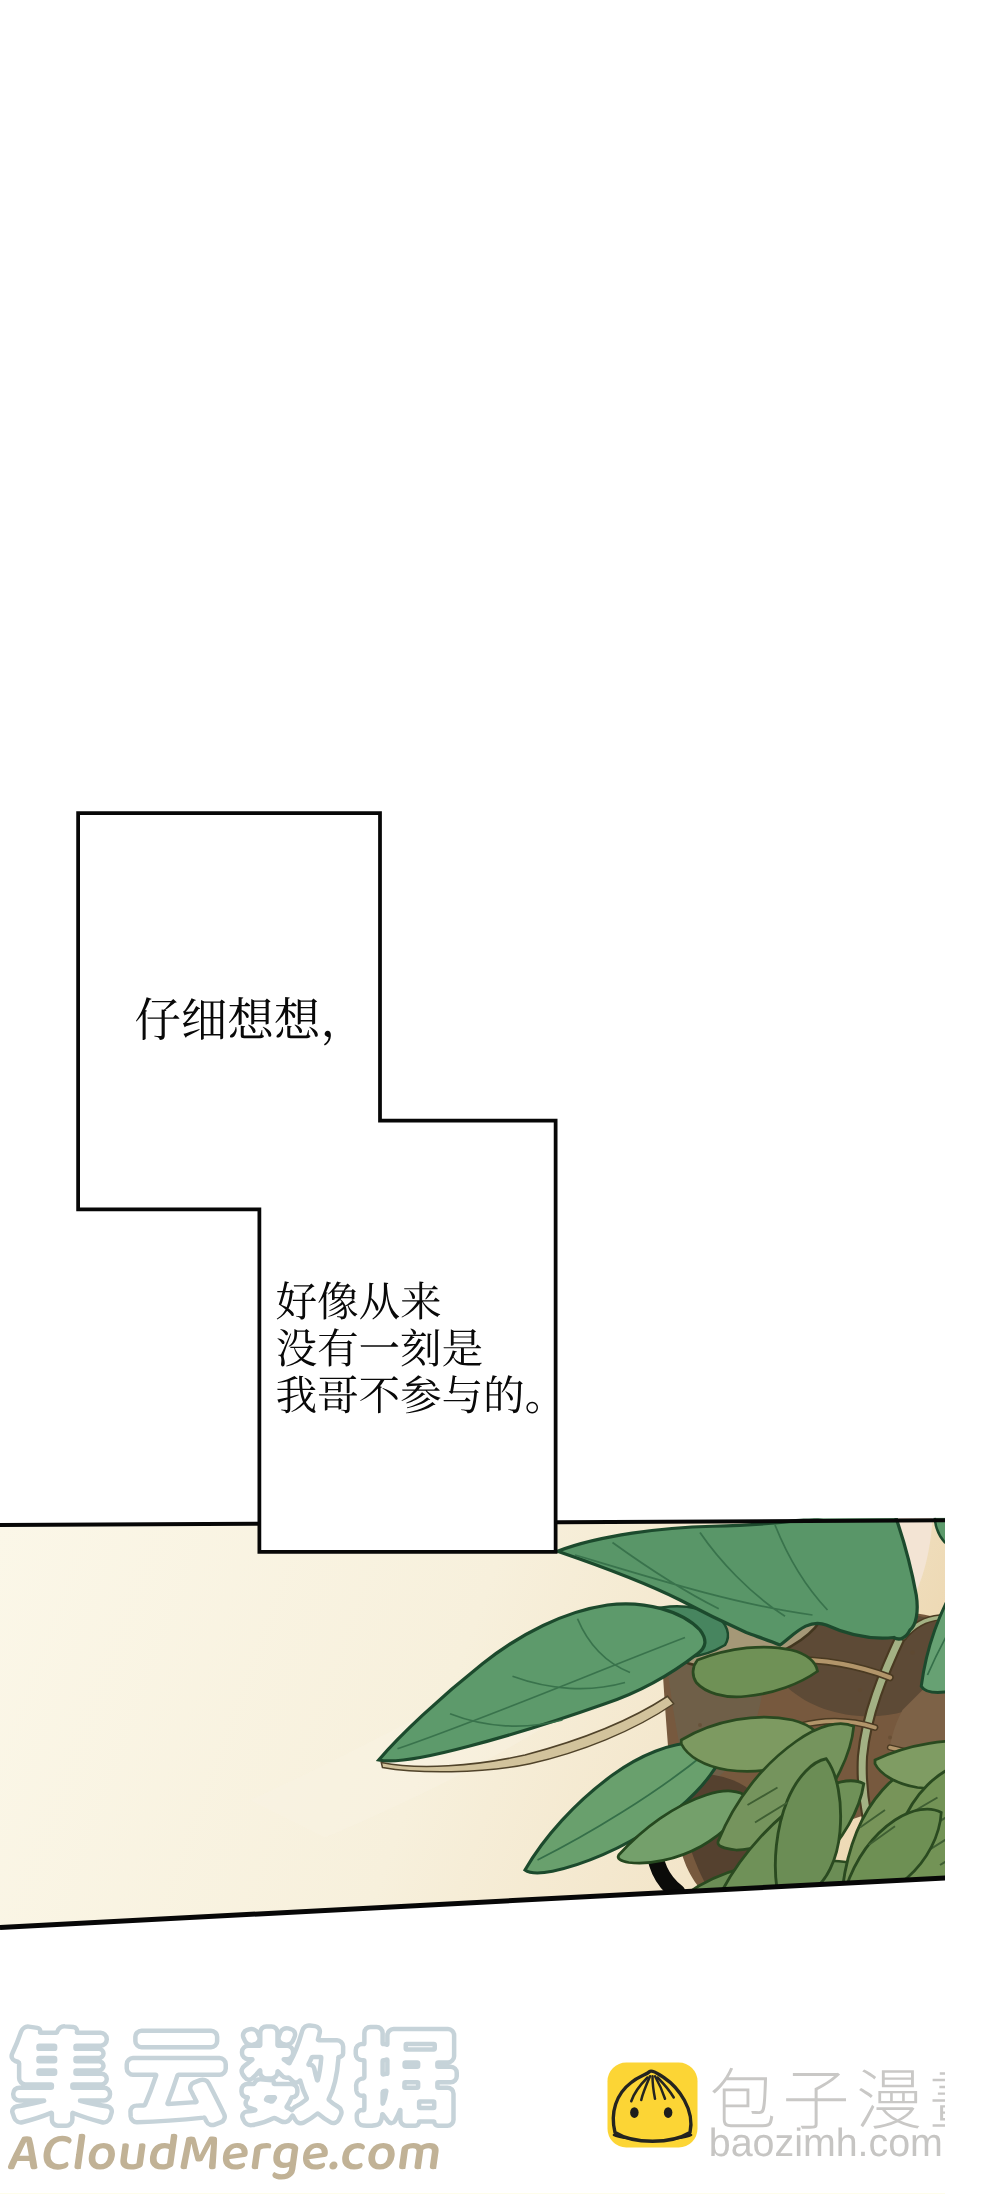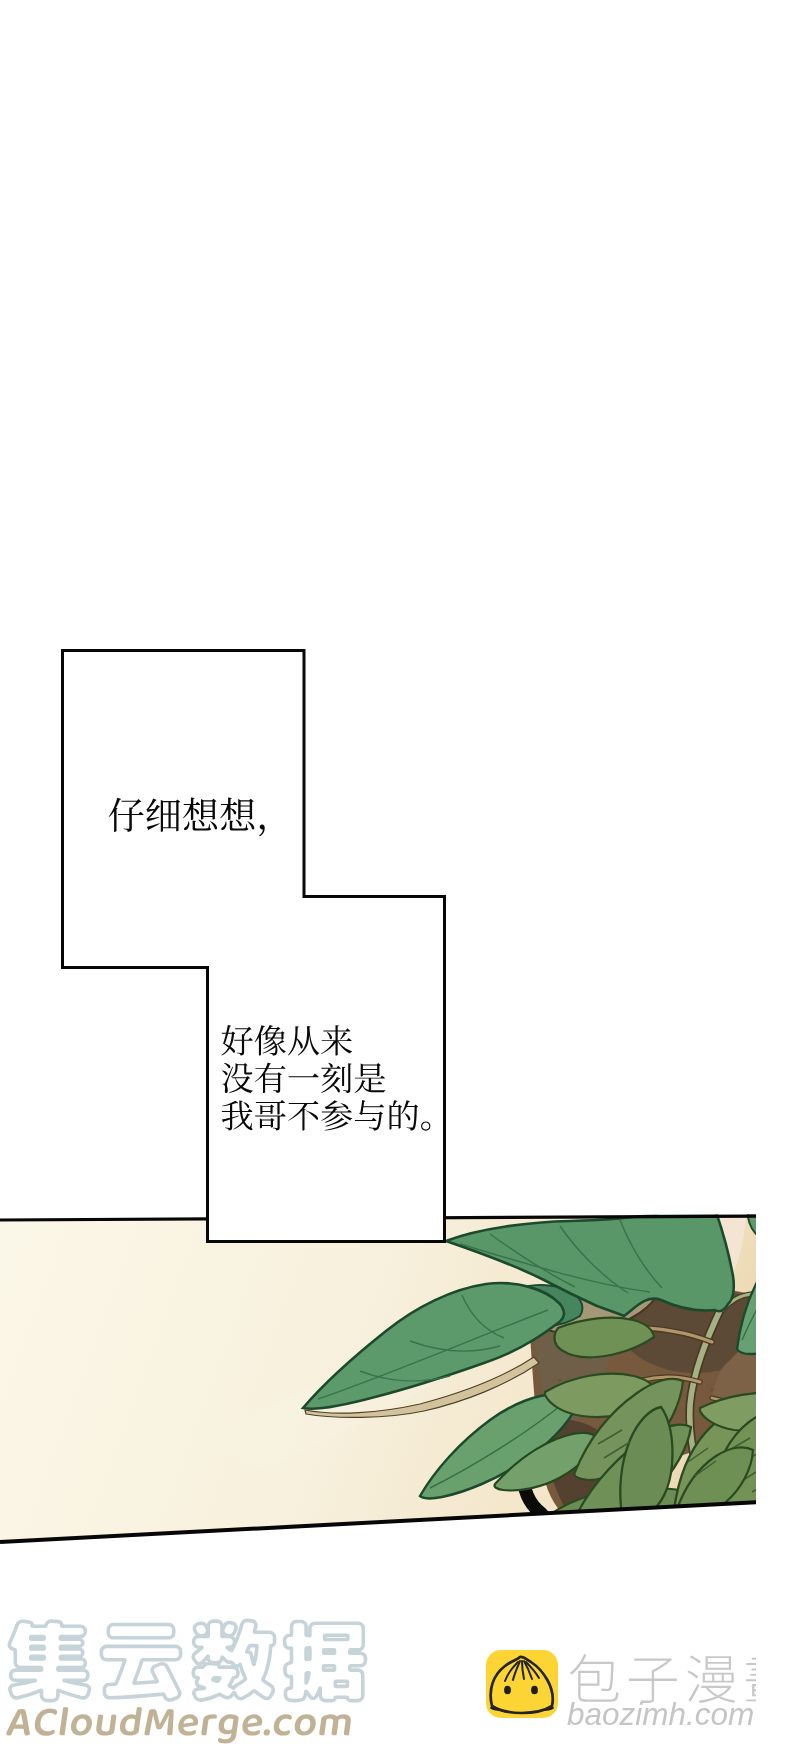--- a/index.html
+++ b/index.html
@@ -1,16 +1,16 @@
 <!DOCTYPE html>
 <html><head><meta charset="utf-8">
 <style>
 html,body{margin:0;padding:0;background:#ffffff;}
 #page{position:relative;width:756px;height:1755px;background:#fef9c3;overflow:hidden;
-font-family:"Liberation Sans", sans-serif;font-style:italic;}
+font-family:"Liberation Sans", sans-serif;}
 </style></head>
 <body>
 <div id="page">
 <svg width="800" height="1755" viewBox="0 0 800 1755">
 <defs>
 <linearGradient id="panelbg" x1="0" y1="0" x2="1" y2="0.15">
 <stop offset="0" stop-color="#fbf7e8"></stop>
           <stop offset="0.5" stop-color="#f7f0dc"></stop>
 <stop offset="0.8" stop-color="#f3e5c9"></stop>
           <stop offset="1" stop-color="#ecd6af"></stop>

